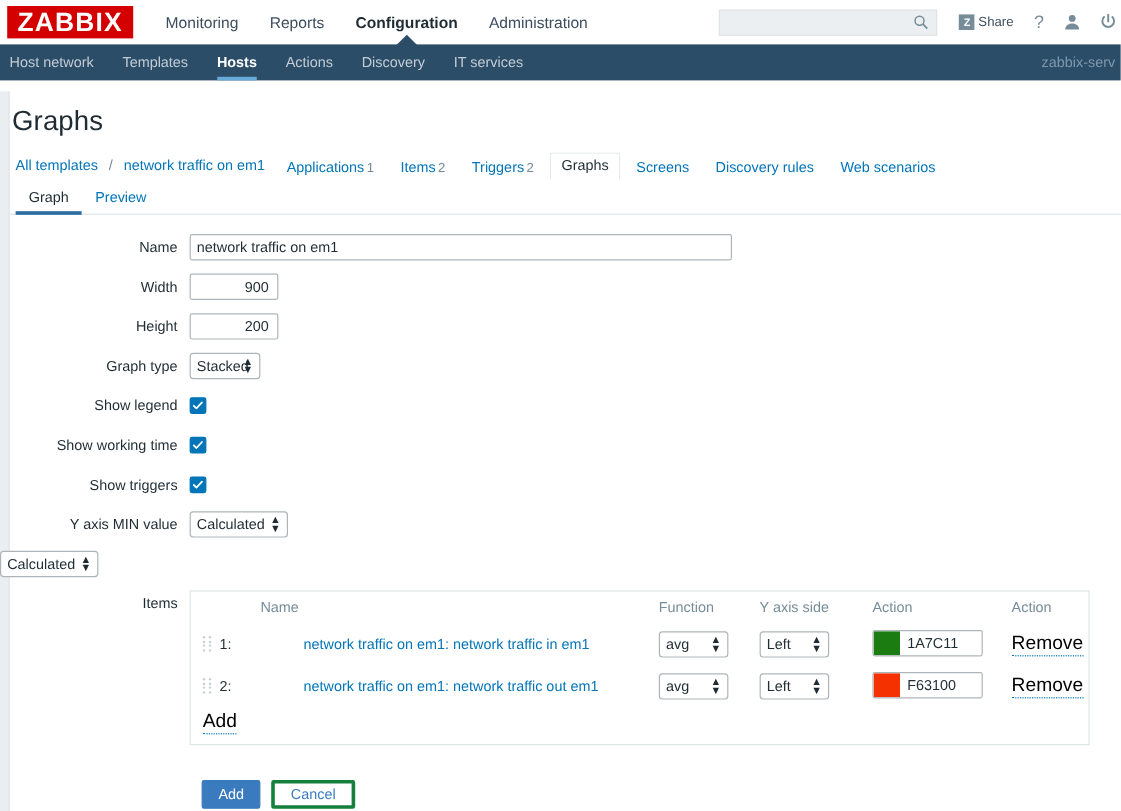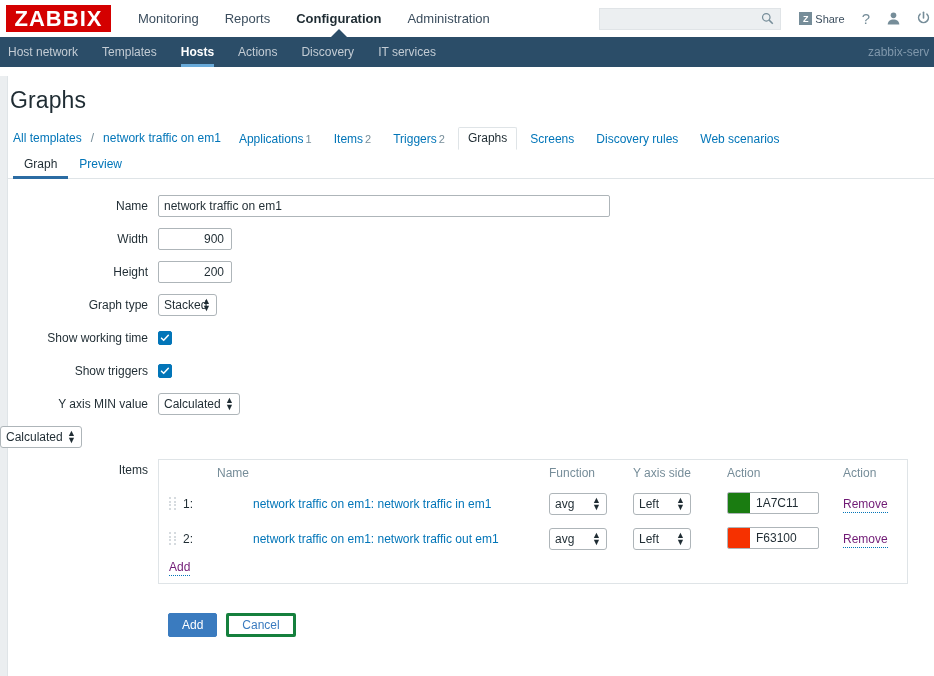--- a/index.html
+++ b/index.html
@@ -327,22 +327,22 @@
   .colour-text {
     border: none; outline: none;
     font-size: 12px; font-family: "Liberation Sans", sans-serif;
     color: #1f2c33;
     width: 74px; height: 20px;
     padding-left: 6px;
     background: transparent;
   }
 
   .linkdotted {
-    color: #701a75;
-    font-size: 12px;
+    color: #000000;
+    font-size: 16px;
     text-decoration: none;
     border-bottom: 1px dotted #0275b8;
     cursor: pointer;
     padding-bottom: 1px;
   }
   .addlink-row { padding: 4px 0 9px 10px; }
 
   
   .btnrow { display:flex; gap: 9px; padding-left: 168px; padding-top: 18px; }
   .btn {
@@ -487,20 +487,30 @@
             <option>Stacked</option>
           </select>
           <span class="arrows">
             <span>▲</span>
               <span>▼</span>
           </span>
         </span>
       </div>
     </div>
 
+    <div class="frow">
+      <div class="flabel">Show legend</div>
+      <div class="fctl">
+        <span class="cbx">
+          <svg width="10" height="10" viewBox="0 0 12 12">
+            <polyline points="1.8,6.2 4.4,8.8 10,2.8" fill="none" stroke="#ffffff" stroke-width="1.8" stroke-linecap="round" stroke-linejoin="round"></polyline>
+          </svg>
+        </span>
+      </div>
+    </div>
 
     <div class="frow">
       <div class="flabel">Show working time</div>
       <div class="fctl">
         <span class="cbx">
           <svg width="10" height="10" viewBox="0 0 12 12">
             <polyline points="1.8,6.2 4.4,8.8 10,2.8" fill="none" stroke="#ffffff" stroke-width="1.8" stroke-linecap="round" stroke-linejoin="round"></polyline>
           </svg>
         </span>
       </div>

